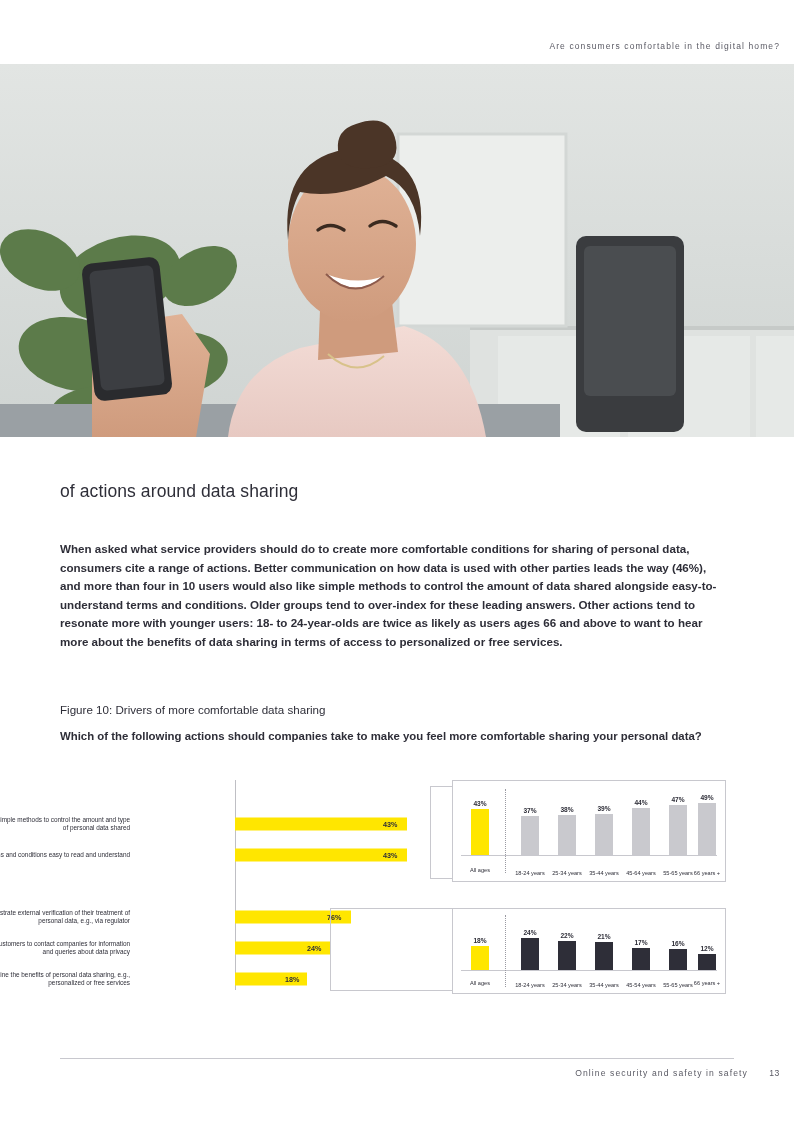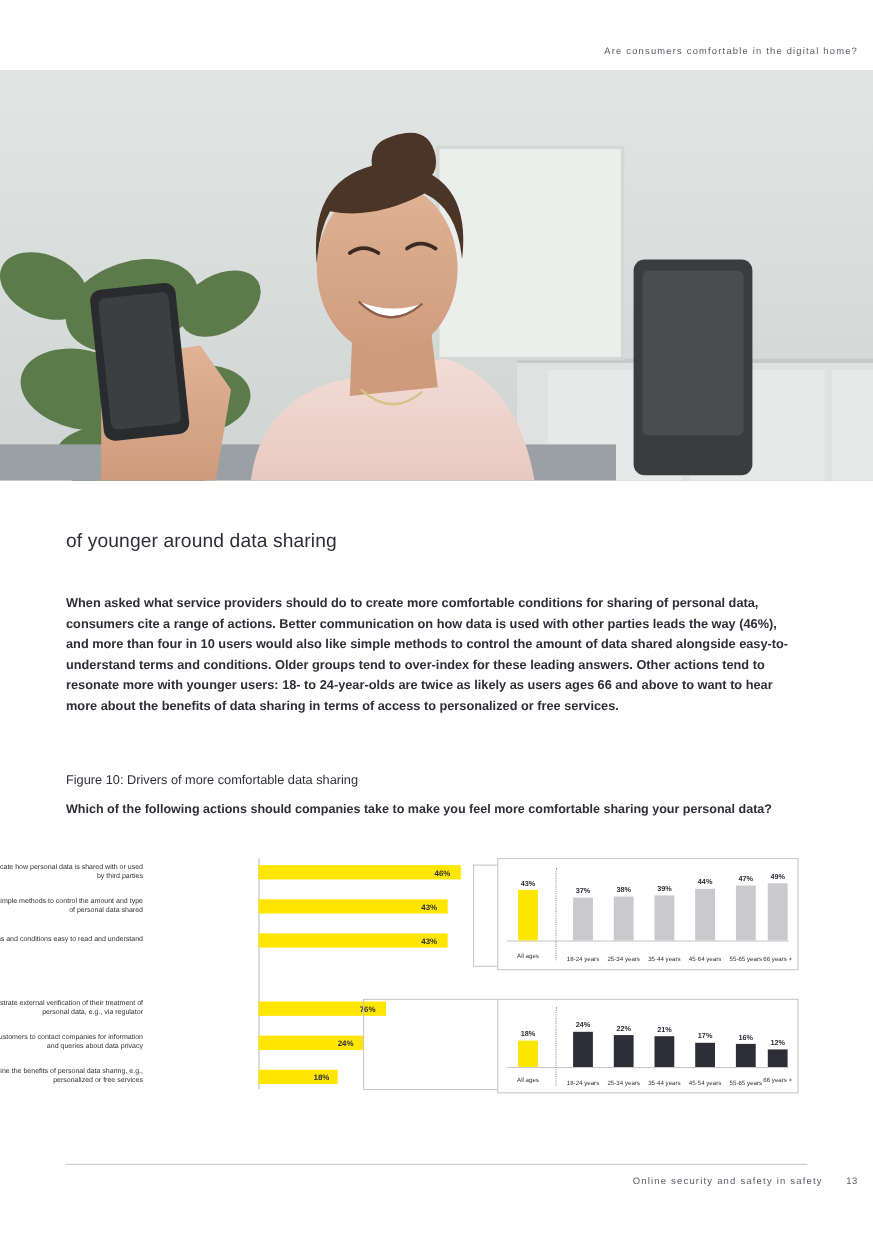--- a/index.html
+++ b/index.html
@@ -294,38 +294,31 @@
       <path d="M318 166 q12 -9 26 0" stroke="#3a2a20" stroke-width="3.4" fill="none" stroke-linecap="round"></path>
       <path d="M370 162 q12 -9 26 0" stroke="#3a2a20" stroke-width="3.4" fill="none" stroke-linecap="round"></path>
       <path d="M326 210 q28 26 58 2 q-28 10 -58 -2 z" fill="#ffffff"></path>
       <path d="M326 210 q28 28 58 2" stroke="#8d5b4c" stroke-width="2" fill="none"></path>
 
       <path d="M328 290 q28 26 56 2" stroke="#d8c28a" stroke-width="2" fill="none"></path>
     </svg>
   </div>
 
   <div class="headline">
-    <div>of younger around data sharing</div>
+    <div>of actions around data sharing</div>
   </div>
 
   <div class="body-copy">When asked what service providers should do to create more comfortable conditions for sharing of personal data, consumers cite a range of actions. Better communication on how data is used with other parties leads the way (46%), and more than four in 10 users would also like simple methods to control the amount of data shared alongside easy-to-understand terms and conditions. Older groups tend to over-index for these leading answers. Other actions tend to resonate more with younger users: 18- to 24-year-olds are twice as likely as users ages 66 and above to want to hear more about the benefits of data sharing in terms of access to personalized or free services.</div>
 
   <div class="fig-caption">Figure 10: Drivers of more comfortable data sharing</div>
   <div class="fig-question">Which of the following actions should companies take to make you feel more comfortable sharing your personal data?</div>
 
   <div class="hbar-chart">
     <div class="hbar-axis"></div>
 
-    <div class="hbar-row" style="top:0px;">
-      <div class="hbar-label">Communicate how personal data is shared with or used by third parties</div>
-      <div class="hbar-track">
-        <div class="hbar-fill" style="width:184px;"></div>
-        <div class="hbar-value" style="left:160px;">46%</div>
-      </div>
-    </div>
 
     <div class="hbar-row" style="top:31px;">
       <div class="hbar-label">Provide simple methods to control the amount and type of personal data shared</div>
       <div class="hbar-track">
         <div class="hbar-fill" style="width:172px;"></div>
         <div class="hbar-value" style="left:148px;">43%</div>
       </div>
     </div>
 
     <div class="hbar-row" style="top:62px;">

